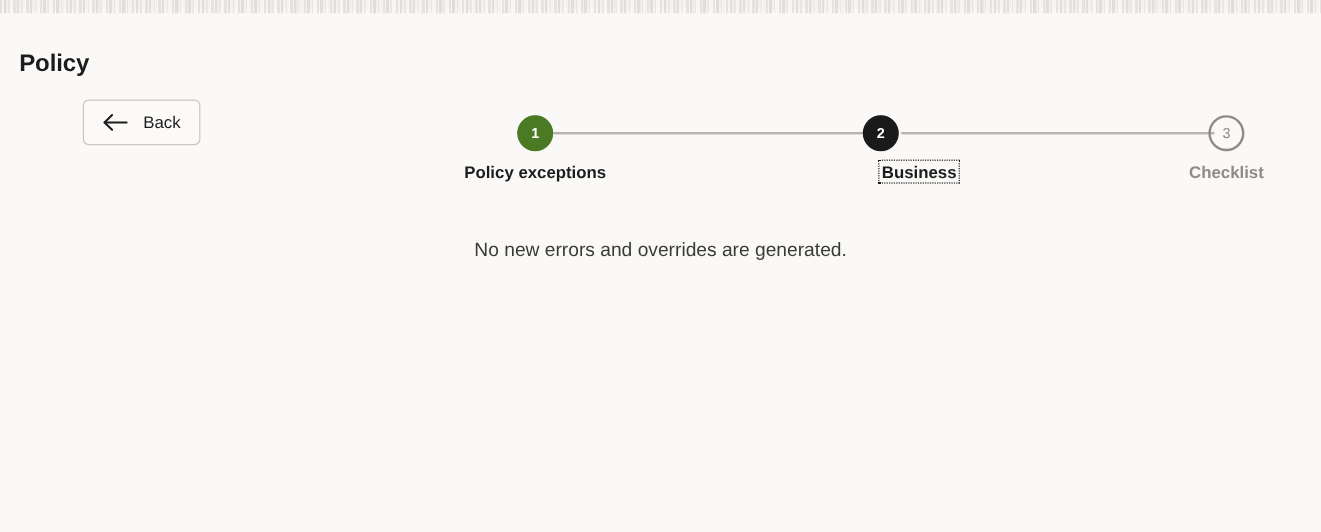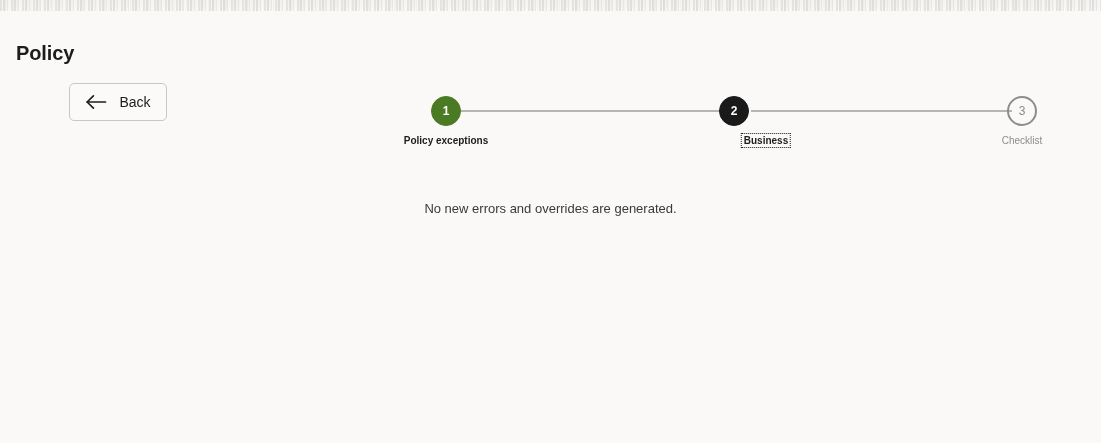--- a/index.html
+++ b/index.html
@@ -159,48 +159,48 @@
     background: transparent;
     color: #8e8c88;
     border: 2px solid #8e8c88;
     font-weight: normal;
   }
 
   .step-label {
     position: absolute;
     top: 38px;
     white-space: nowrap;
-    font-size: 10px;
+    font-size: 14px;
     cursor: pointer;
     transform: translateX(-50%);
     padding: 1px 2px;
   }
   .step-label.done,
   .step-label.active {
     color: #1c1c1c;
     font-weight: bold;
   }
   .step-label.active {
     outline: 1px dotted #1c1c1c;
     outline-offset: 0px;
     margin-left: 32px;
   }
   .step-label.upcoming {
     color: #8e8c88;
-    font-weight: normal;
+    font-weight: bold;
   }
 
   
   .status-message {
     position: absolute;
     left: 0;
     right: 0;
     top: 198px;
     text-align: center;
-    font-size: 13px;
+    font-size: 16px;
     color: #3a3a38;
     line-height: 22px;
   }
 </style>
 </head>
 <body>
 
 <div class="top-strip"></div>
 
 <div class="page-title">Policy</div>

